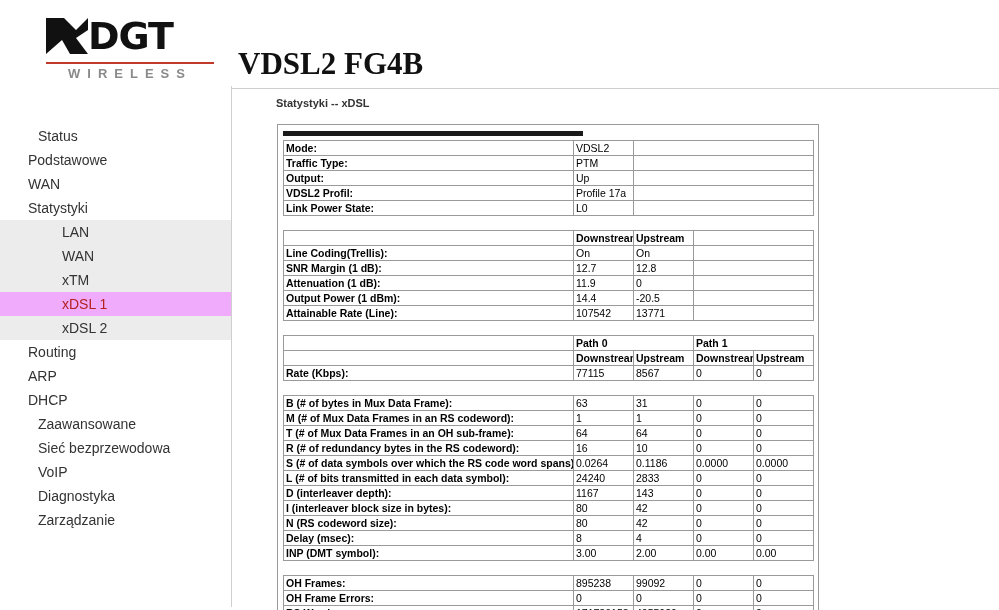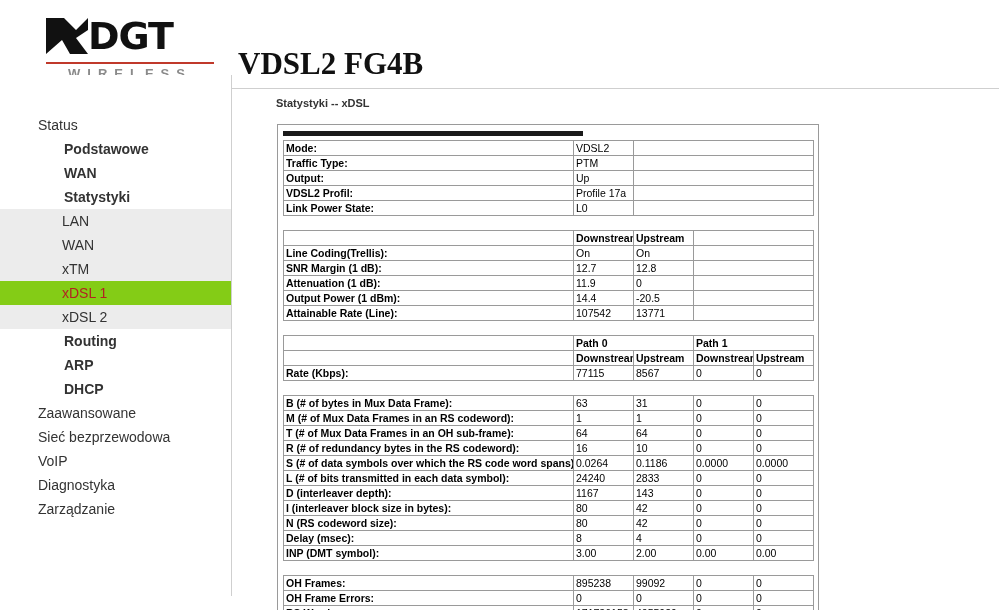--- a/index.html
+++ b/index.html
@@ -71,45 +71,45 @@
     font-size: 31px;
     font-weight: bold;
     color: #111;
     font-family: "Liberation Serif", serif;
     margin-top: 32px;
   }
 
   
   .sidebar {
     position: absolute;
-    left: 0; top: 75px;
+    left: 0; top: 86px;
     width: 232px;
     height: 521px;
     background: #ffffff;
     border-right: 1px solid #cfcfcf;
     padding-top: 38px;
     box-sizing: border-box;
   }
   .nav-item {
     font-size: 14px;
     color: #333;
     line-height: 22px;
     padding: 1px 0 1px 0;
     cursor: pointer;
     white-space: nowrap;
   }
   .nav-l0 { padding-left: 38px; }
-  .nav-l1 { padding-left: 64px; font-weight: bold; }
+  .nav-l1 { padding-left: 28px; }
   .nav-l2 { padding-left: 62px; }
   .nav-item.shaded {
     background: #ececec;
   }
   .nav-item.active {
     color: #b22222;
-    background: #84cc16;
+    background: #f0abfc;
   }
 
   
   .content {
     position: absolute;
     left: 233px; top: 89px;
     width: 766px;
     height: 521px;
     background: #ffffff;
   }

